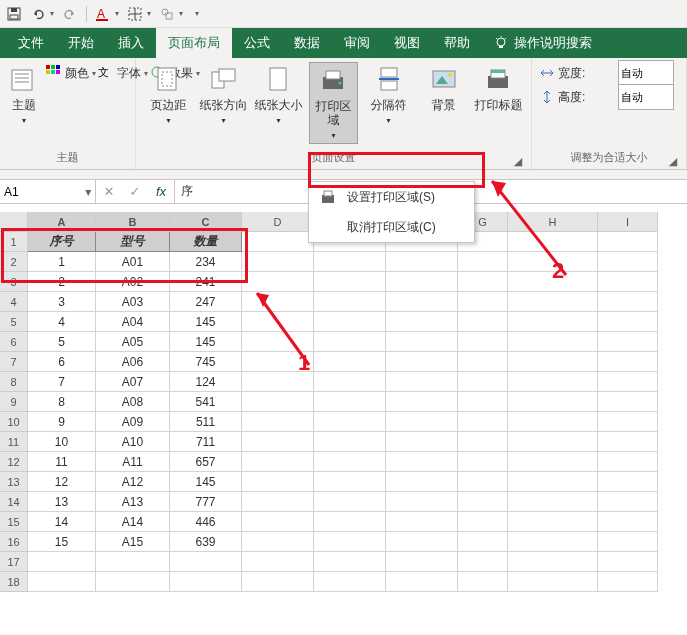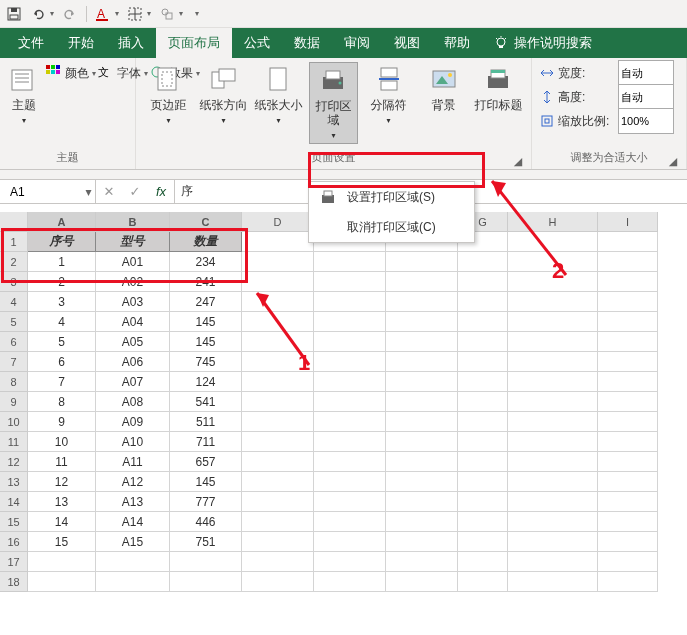--- a/index.html
+++ b/index.html
@@ -41,21 +41,21 @@
   .scalerow input, .scalerow .dd { width: 56px; height: 18px; font-size: 11px; border: 1px solid #ababab; background: #fff; padding: 12px 2px; }
 
   
   .dropdown { position: absolute; top: 87px; left: 308px; width: 167px; background: #fff; border: 1px solid #c8c6c4; box-shadow: 2px 2px 4px rgba(0,0,0,0.2); z-index: 10; margin-top: 36px; }
   .dropdown .ditem { display: flex; align-items: center; gap: 10px; padding: 6px 10px; cursor: pointer; font-size: 12px; }
   .dropdown .dicon { width: 18px; height: 18px; display: flex; align-items: center; justify-content: center; }
 
   
   .fbar { display: flex; height: 24px; border-bottom: 1px solid #c8c6c4; align-items: stretch; }
   .namebox { width: 96px; border-right: 1px solid #c8c6c4; display: flex; align-items: center; }
-  .namebox input { border: none; width: 100%; height: 100%; padding: 0 10px; font-size: 12px; outline: none; }
+  .namebox input { border: none; width: 100%; height: 100%; padding: 0 4px; font-size: 12px; outline: none; }
   .namebox .dd-ar { width: 16px; text-align: center; color: #666; cursor: pointer; }
   .fbtns { display: flex; align-items: center; border-right: 1px solid #c8c6c4; }
   .fbtn { width: 26px; text-align: center; color: #999; cursor: pointer; font-size: 13px; }
   .finput { flex: 1; display: flex; align-items: center; padding: 0 6px; }
 
   
   .grid-wrap { position: relative; }
   .colhdr-row { display: flex; height: 20px; }
   .rowhdr { width: 28px; background: #e6e6e6; border-right: 1px solid #ccc; border-bottom: 1px solid #ccc; display: flex; align-items: center; justify-content: center; font-size: 11px; color: #555; }
   .selall { width: 28px; height: 20px; background: #e6e6e6; border-right: 1px solid #ccc; border-bottom: 1px solid #ccc; cursor: pointer;}
@@ -294,30 +294,20 @@
         <div class="scalerow">
           <span class="sicon">
               <svg width="14" height="14">
                 <line x1="7" y1="1" x2="7" y2="13" stroke="#36c"></line>
                 <path d="M7 1 L4 4 M7 1 L10 4 M7 13 L4 10 M7 13 L10 10" stroke="#36c"></path>
               </svg>
             </span>
           <span class="lbl">高度:</span>
           <input class="dd" readonly="" value="自动" style="">
         </div>
-        <div class="scalerow">
-          <span class="sicon">
-              <svg width="14" height="14">
-                <rect x="2" y="2" width="10" height="10" fill="none" stroke="#36c"></rect>
-                <rect x="5" y="5" width="4" height="4" fill="none" stroke="#36c"></rect>
-              </svg>
-            </span>
-          <span class="lbl">缩放比例:</span>
-          <input value="100%" style="">
-        </div>
       </div>
     </div>
     <div class="glabel"><span>调整为合适大小</span>
       <span class="launcher">◢</span>
     </div>
   </div>
 
   <div class="dropdown">
     <div class="ditem">
       <span class="dicon">
@@ -545,21 +535,21 @@
         <div class="cell colE"></div>
         <div class="cell colF"></div>
         <div class="cell colG"></div>
         <div class="cell colH"></div>
         <div class="cell colI"></div>
       </div>
       <div class="row">
         <div class="rowhdr">16</div>
         <div class="cell colA">15</div>
         <div class="cell colB">A15</div>
-        <div class="cell colC">751</div>
+        <div class="cell colC">639</div>
         <div class="cell colD"></div>
         <div class="cell colE"></div>
         <div class="cell colF"></div>
         <div class="cell colG"></div>
         <div class="cell colH"></div>
         <div class="cell colI"></div>
       </div>
       <div class="row">
         <div class="rowhdr">17</div>
         <div class="cell colA"></div>

